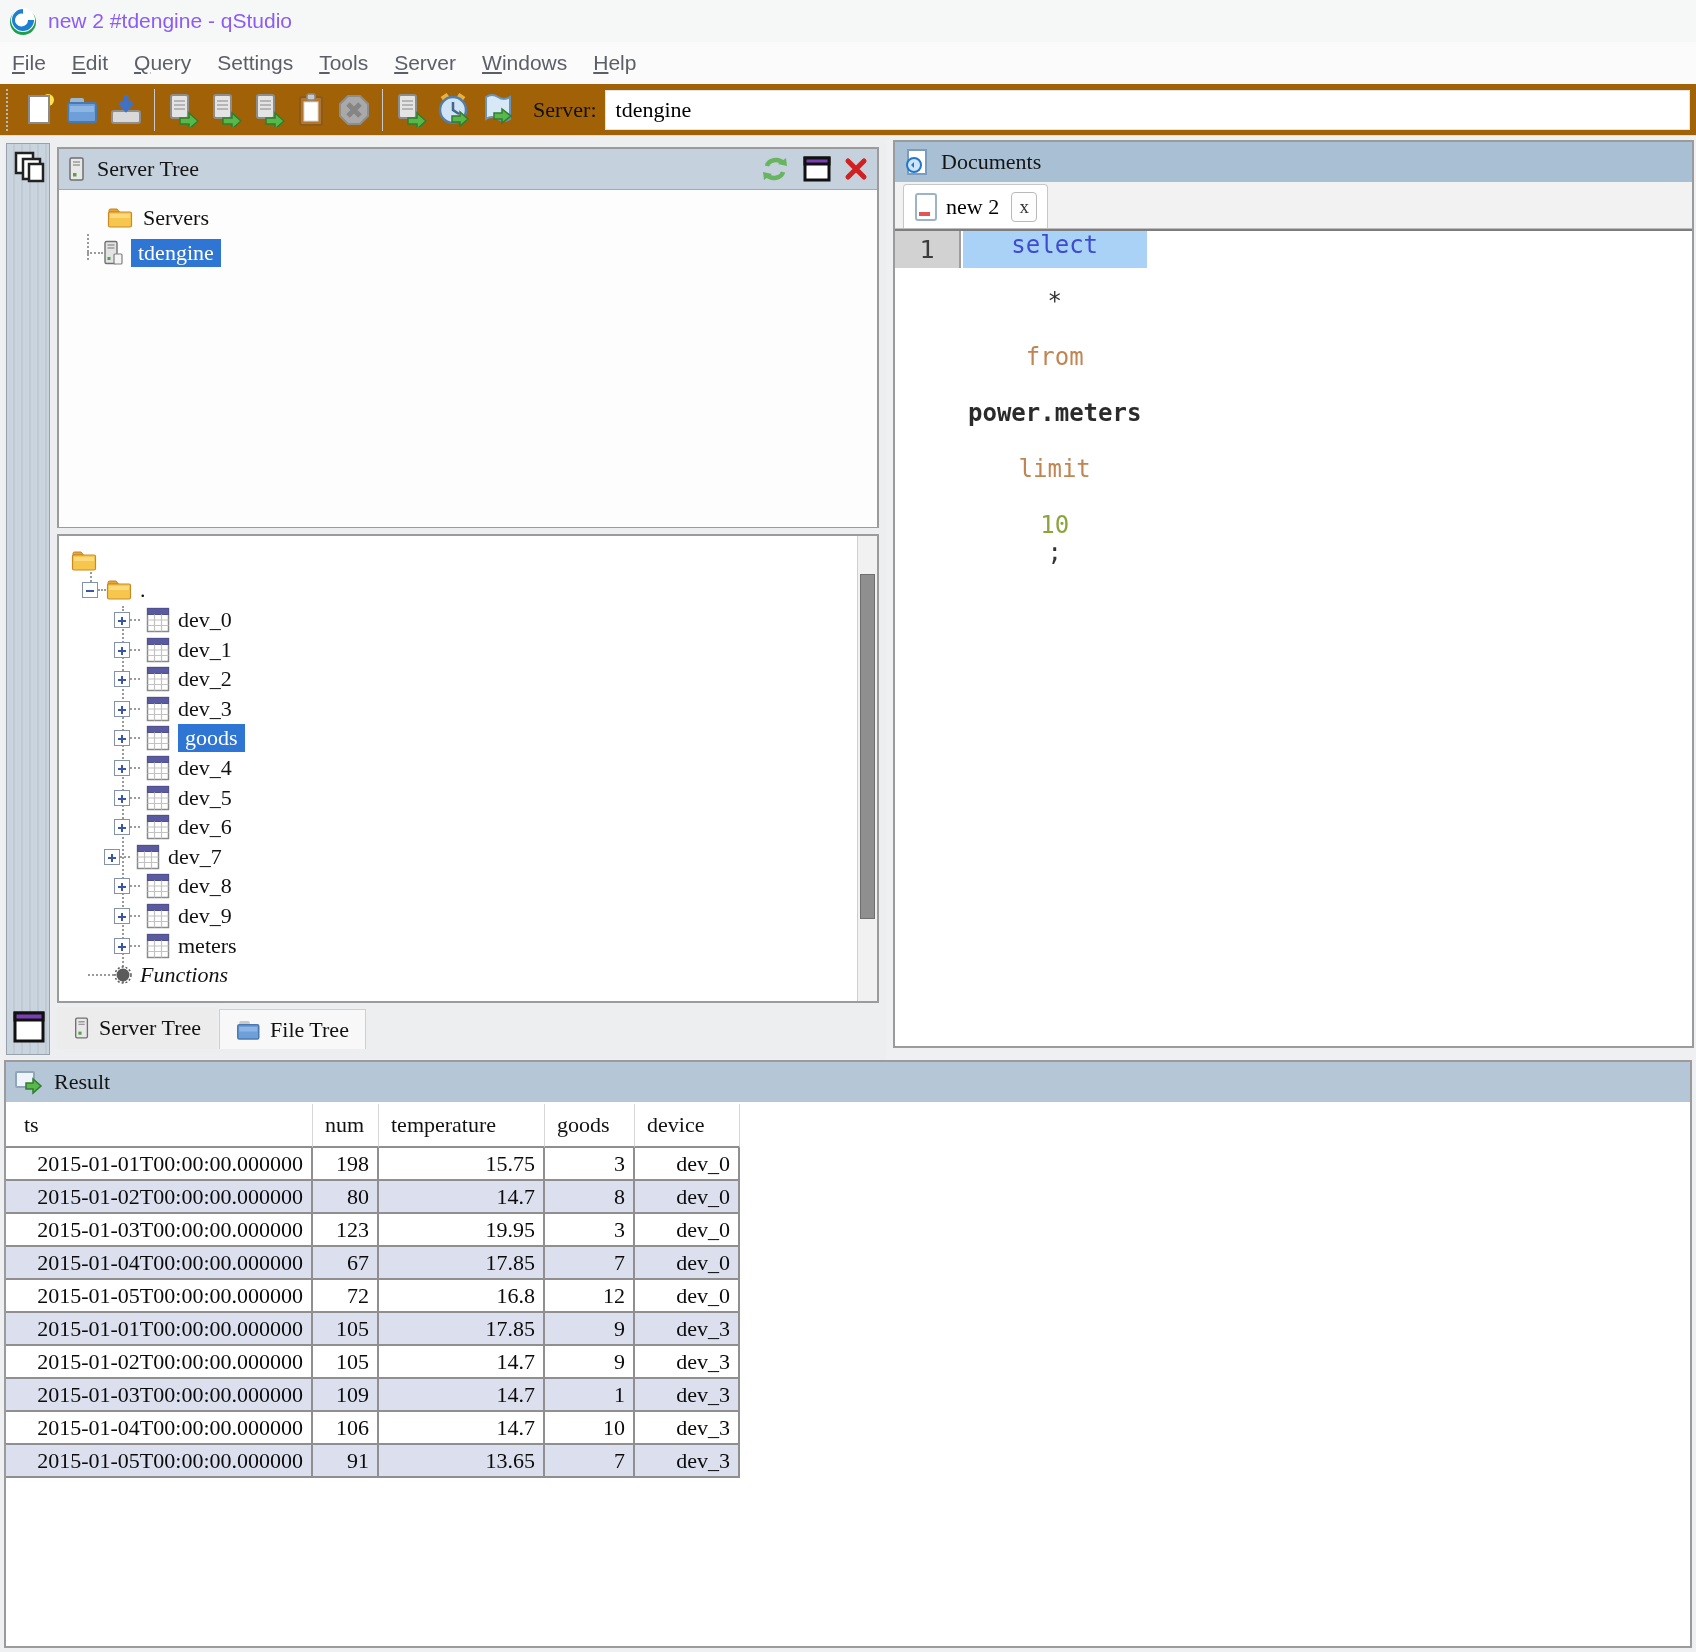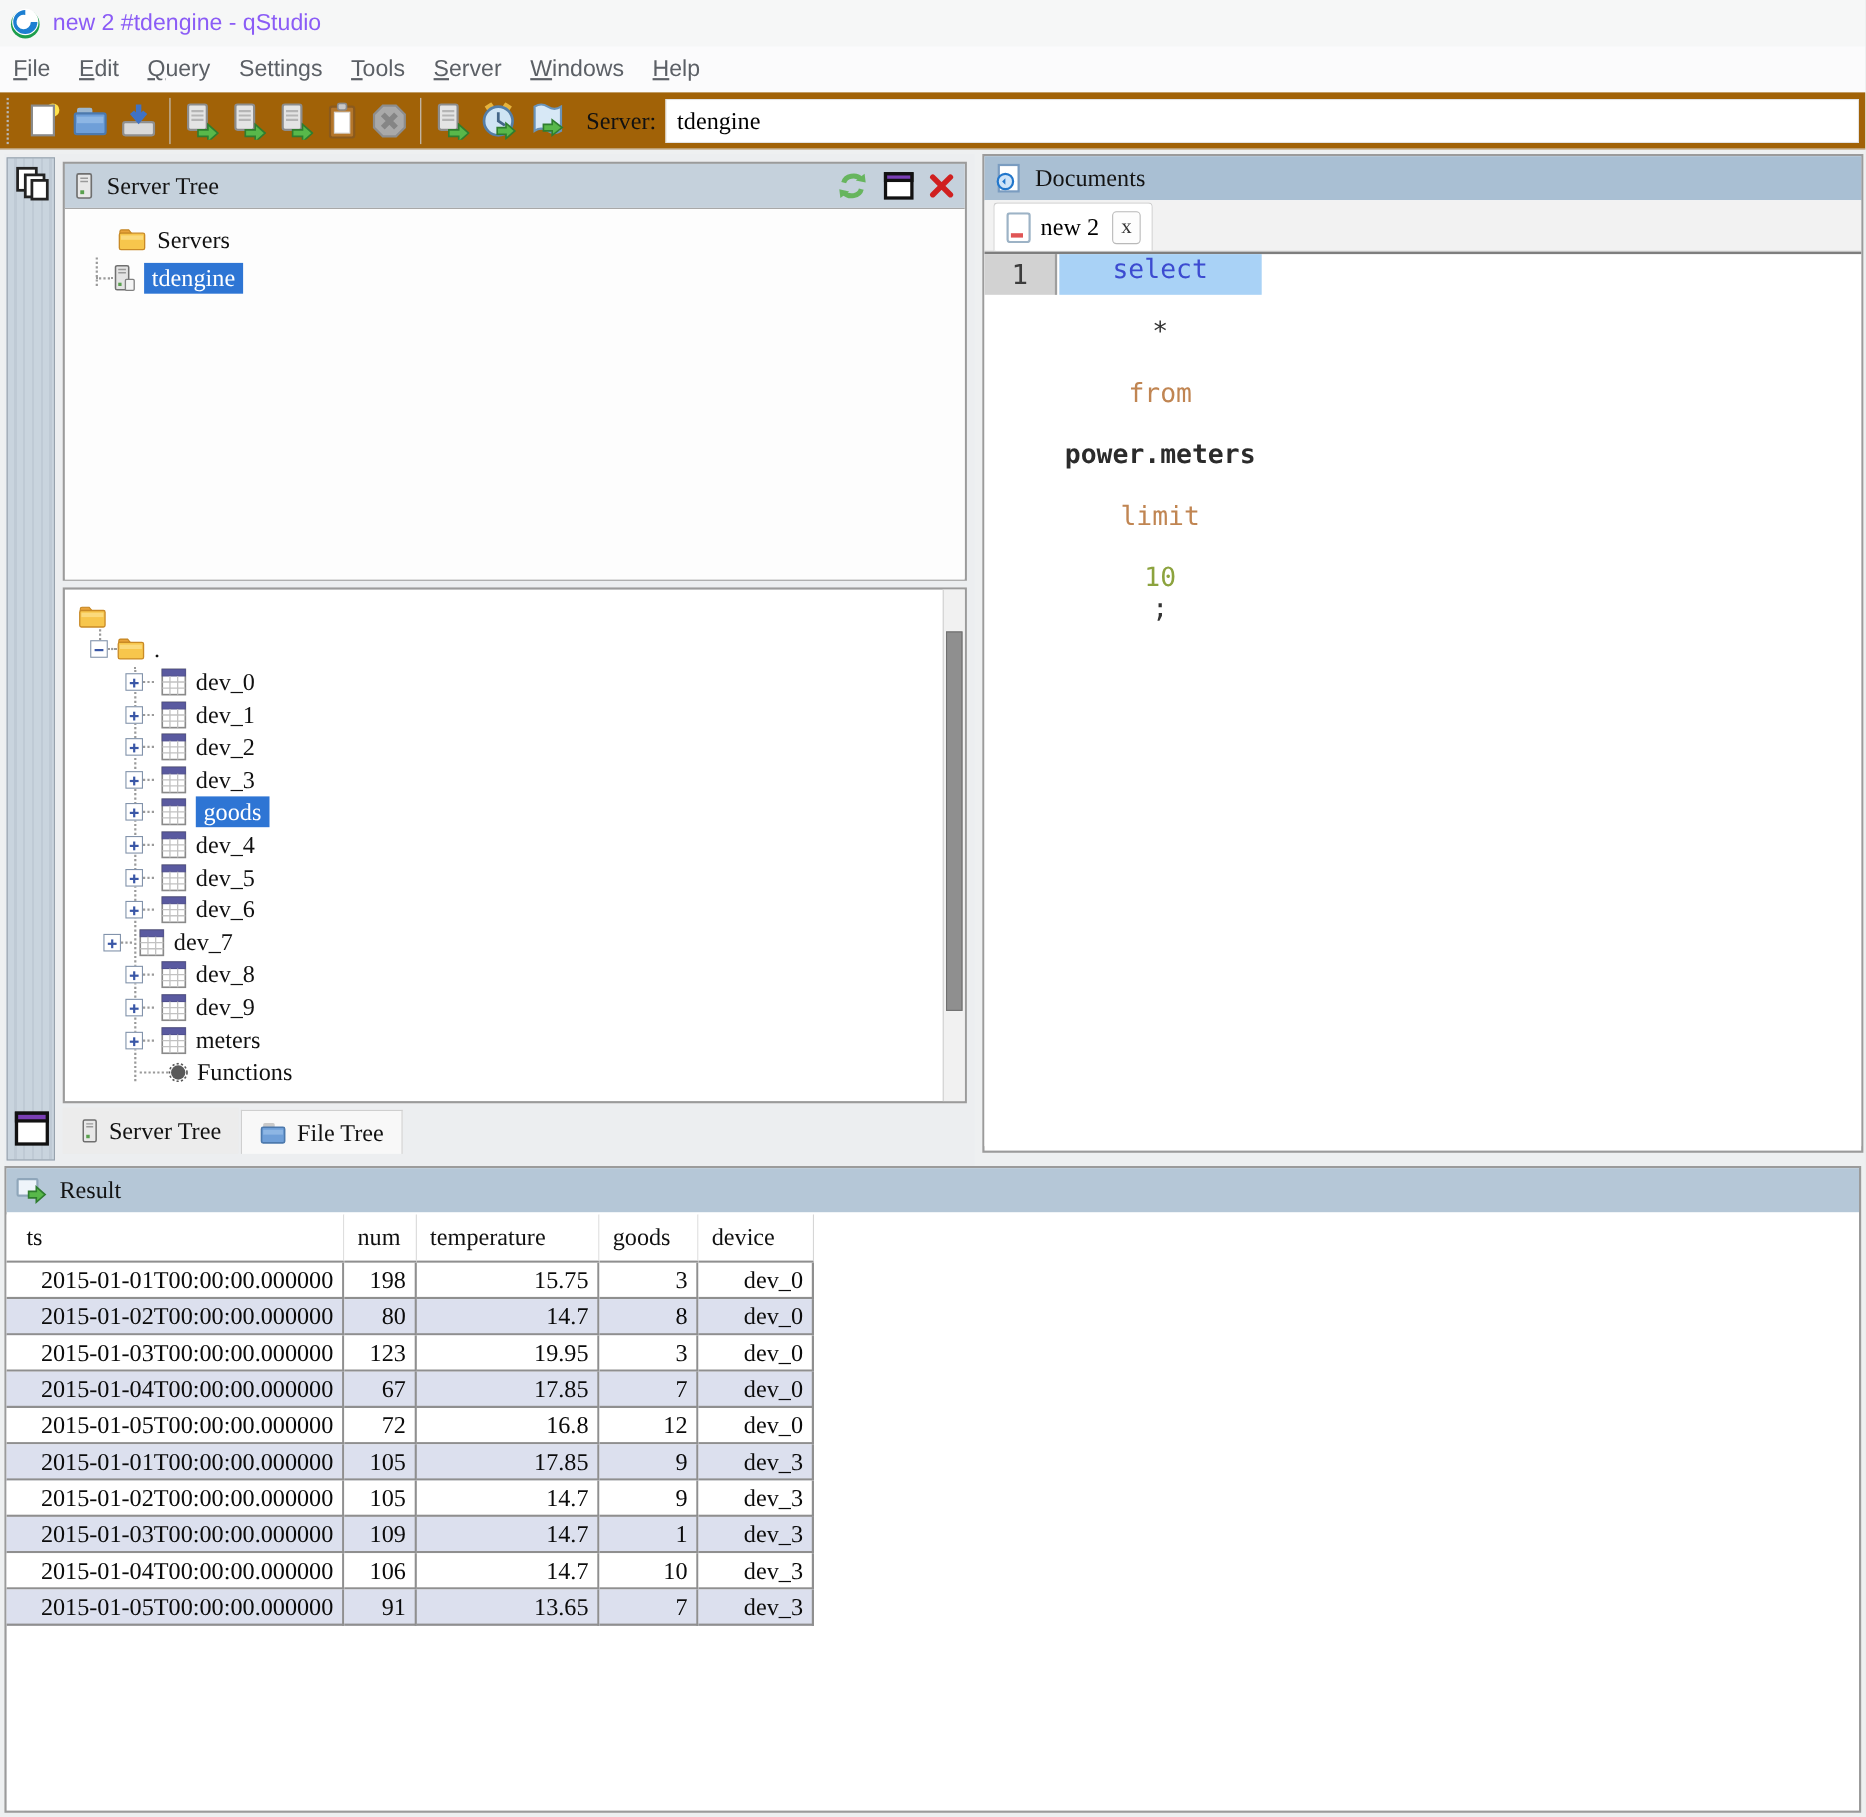--- a/index.html
+++ b/index.html
@@ -365,21 +365,21 @@
             <div class="db-row" style="padding-left: 55px;">
               <span class="expand plus"></span>
               <span class="conn-h" style="width: 10px;"></span>
               <svg class="icon" width="24" height="26" viewBox="0 0 24 26" style="margin-left: 6px;">
     <rect x="1.5" y="1.5" width="21" height="23" fill="#ffffff" stroke="#8a8a8a" stroke-width="1.5"></rect>
     <rect x="1.5" y="1.5" width="21" height="6" fill="#5a5aa0" stroke="#50508e" stroke-width="1"></rect>
     <path d="M1.5 13 h21 M1.5 18.5 h21 M8.5 7.5 v17 M15.5 7.5 v17" stroke="#c2c2c2" stroke-width="1.2" fill="none"></path>
   </svg>
               <span class="label">dev_6</span>
             </div>
-            <div class="db-row" style="padding-left: 35px;">
+            <div class="db-row" style="padding-left: 45px;">
               <span class="expand plus"></span>
               <span class="conn-h" style="width: 10px;"></span>
               <svg class="icon" width="24" height="26" viewBox="0 0 24 26" style="margin-left: 6px;">
     <rect x="1.5" y="1.5" width="21" height="23" fill="#ffffff" stroke="#8a8a8a" stroke-width="1.5"></rect>
     <rect x="1.5" y="1.5" width="21" height="6" fill="#5a5aa0" stroke="#50508e" stroke-width="1"></rect>
     <path d="M1.5 13 h21 M1.5 18.5 h21 M8.5 7.5 v17 M15.5 7.5 v17" stroke="#c2c2c2" stroke-width="1.2" fill="none"></path>
   </svg>
               <span class="label">dev_7</span>
             </div>
             <div class="db-row" style="padding-left: 55px;">
@@ -406,21 +406,21 @@
               <span class="expand plus"></span>
               <span class="conn-h" style="width: 10px;"></span>
               <svg class="icon" width="24" height="26" viewBox="0 0 24 26" style="margin-left: 6px;">
     <rect x="1.5" y="1.5" width="21" height="23" fill="#ffffff" stroke="#8a8a8a" stroke-width="1.5"></rect>
     <rect x="1.5" y="1.5" width="21" height="6" fill="#5a5aa0" stroke="#50508e" stroke-width="1"></rect>
     <path d="M1.5 13 h21 M1.5 18.5 h21 M8.5 7.5 v17 M15.5 7.5 v17" stroke="#c2c2c2" stroke-width="1.2" fill="none"></path>
   </svg>
               <span class="label">meters</span>
             </div>
           </div>
-        <div class="db-row" style="padding-left:68px;">
+        <div class="db-row" style="padding-left:29px;font-style:italic;">
           <span class="conn-h" style="width:26px;"></span>
           <svg class="icon" width="18" height="18" viewBox="0 0 18 18">
             <circle cx="9" cy="9" r="6.5" fill="#5a5a5a"></circle>
               <circle cx="9" cy="9" r="8" fill="none" stroke="#5a5a5a" stroke-width="1.5" stroke-dasharray="2 2"></circle>
           </svg>
           <span class="label">Functions</span>
         </div>
         <div class="scrollbar">
           <div class="scroll-thumb"></div>
         </div>

